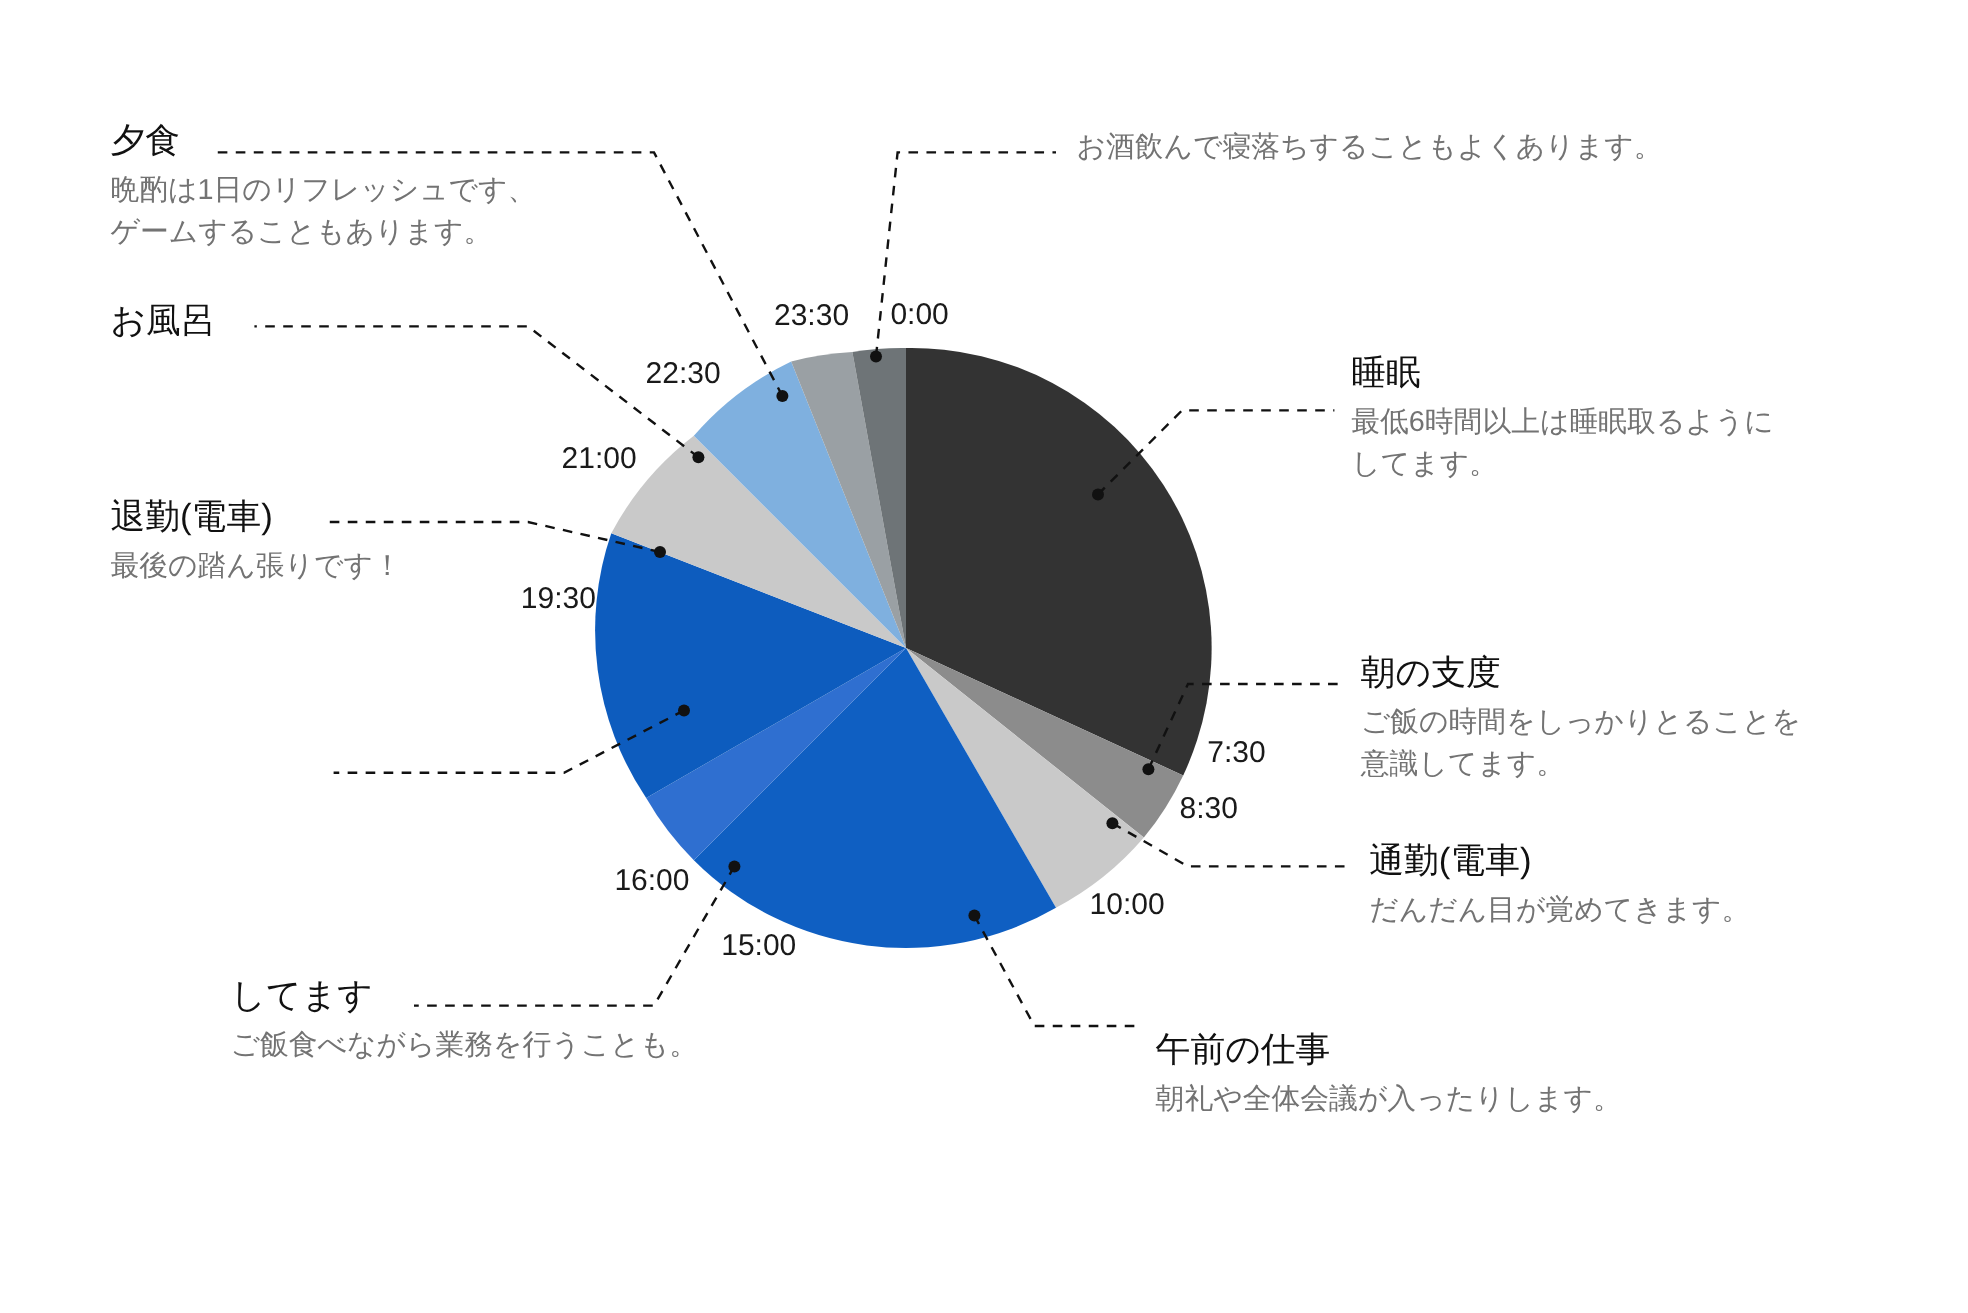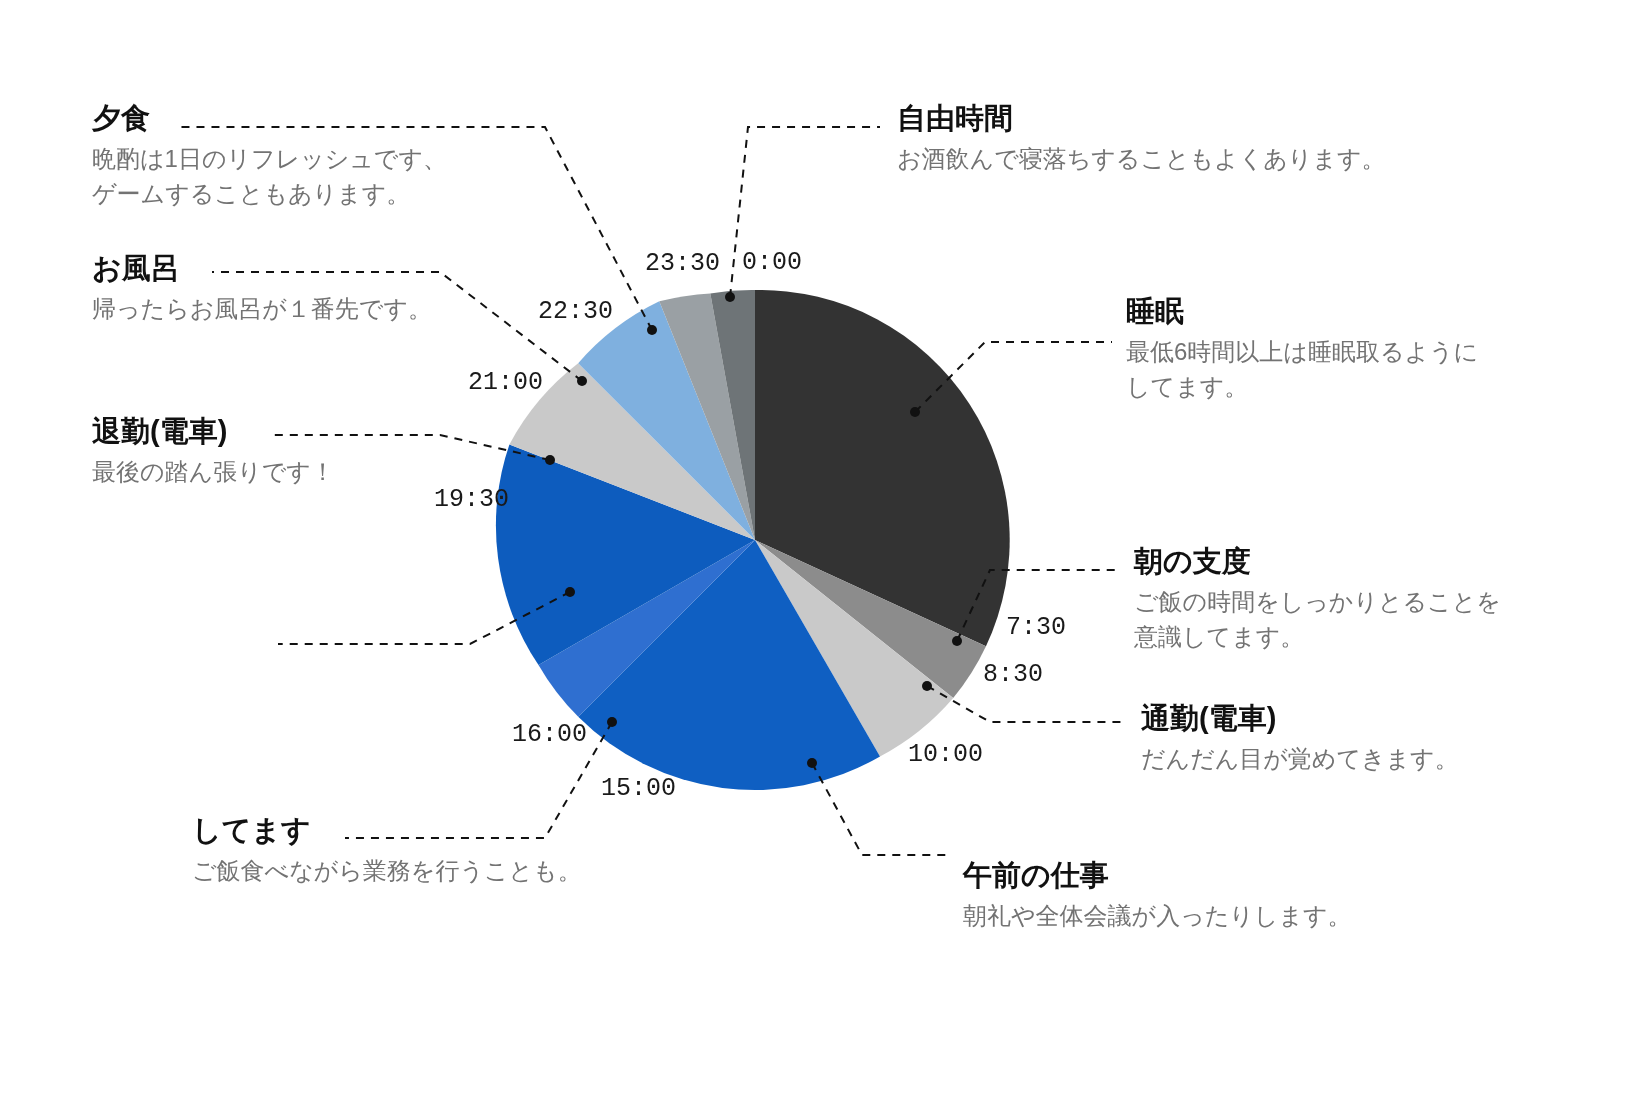--- a/index.html
+++ b/index.html
@@ -24,21 +24,21 @@
     left: 0;
     top: 0;
     width: 1640px;
     height: 1094px;
   }
   .ann {
     position: absolute;
   }
   .ann .ann-title {
     font-size: 29px;
-    font-weight: bold;
+    font-weight: normal;
     line-height: 1.25;
     white-space: nowrap;
     color: #111111;
   }
   .ann .ann-desc {
     font-size: 24px;
     font-weight: normal;
     line-height: 1.45;
     color: #737373;
     margin-top: 6px;
@@ -50,21 +50,20 @@
   }
   .ann.left .ann-title,
   .ann.left .ann-desc {
     text-align: left;
   }
   .tick-label {
     position: absolute;
     font-size: 25px;
     color: #1a1a1a;
     white-space: nowrap;
-    font-family: Liberation Mono, monospace;
   }
 </style>
 </head>
 <body>
 
 <div id="chart-stage">
 
   <svg class="pie-svg" viewBox="0 0 1640 1094">
 
     <g>
@@ -129,36 +128,34 @@
   <div class="tick-label" style="left:1006px; top:613px;">7:30</div>
 
   <div class="ann left" style="left:92px; top:100px;">
     <div class="ann-title">夕食</div>
     <div class="ann-desc">晩酌は1日のリフレッシュです、
 ゲームすることもあります。</div>
   </div>
 
   <div class="ann left" style="left:92px; top:250px;">
     <div class="ann-title">お風呂</div>
-    <div class="ann-desc">帰ったらお風呂が１番先です。</div>
   </div>
 
   <div class="ann left" style="left:92px; top:413px;">
     <div class="ann-title">退勤(電車)</div>
     <div class="ann-desc">最後の踏ん張りです！</div>
   </div>
 
 
   <div class="ann left" style="left:192px; top:812px;">
     <div class="ann-title">してます</div>
     <div class="ann-desc">ご飯食べながら業務を行うことも。</div>
   </div>
 
   <div class="ann right" style="left:897px; top:100px;">
-    <div class="ann-title">自由時間</div>
     <div class="ann-desc">お酒飲んで寝落ちすることもよくあります。</div>
   </div>
 
   <div class="ann right" style="left:1126px; top:293px;">
     <div class="ann-title">睡眠</div>
     <div class="ann-desc">最低6時間以上は睡眠取るように
 してます。</div>
   </div>
 
   <div class="ann right" style="left:1134px; top:543px;">

